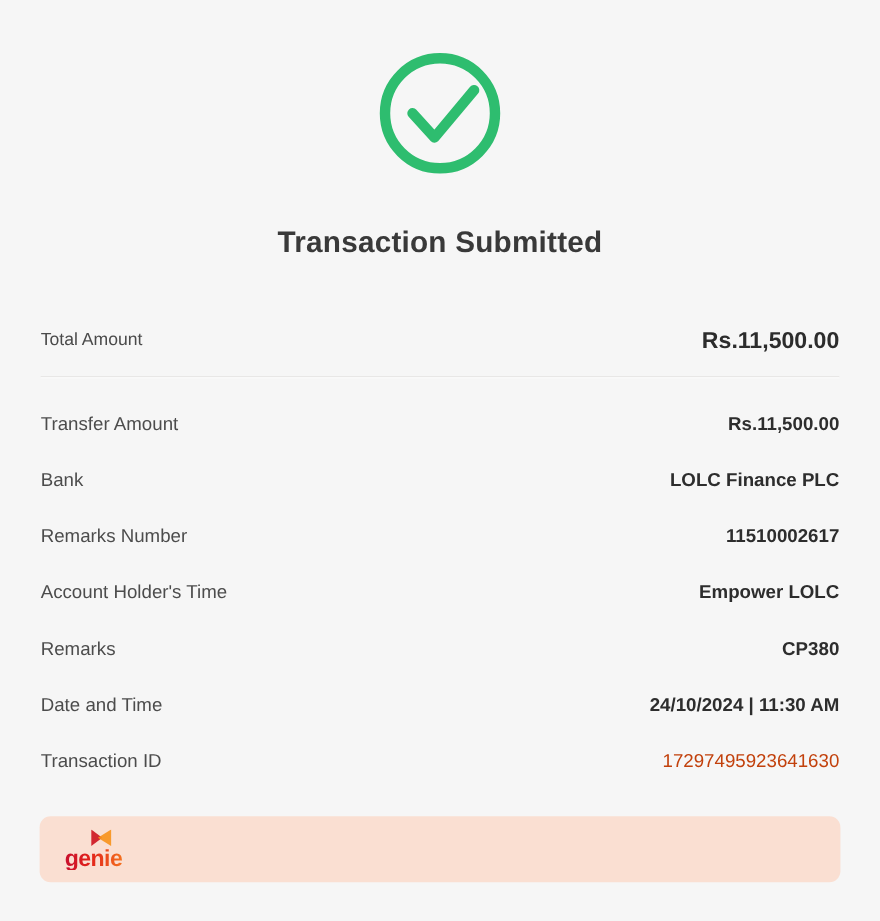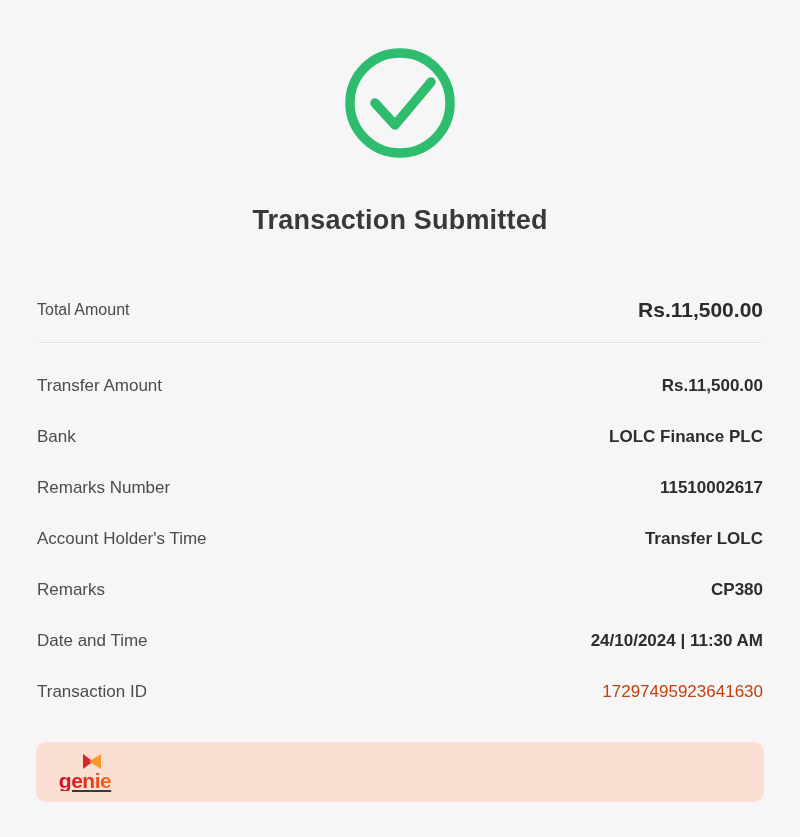--- a/index.html
+++ b/index.html
@@ -96,21 +96,20 @@
     padding: 0 20px;
     box-sizing: border-box;
     cursor: pointer;
   }
   .genie-logo {
     display: flex;
     flex-direction: column;
     align-items: center;
     width: 58px;
     flex: 0 0 auto;
-    text-decoration: underline;
   }
   .genie-logo-mark {
     display: block;
     margin-left: 14px;
   }
   .genie-logo-word {
     font-size: 21px;
     font-weight: 700;
     line-height: 1;
     letter-spacing: -0.5px;
@@ -164,21 +163,21 @@
       <span class="detail-value">LOLC Finance PLC</span>
     </div>
 
     <div class="detail-row">
       <span class="detail-label">Remarks Number</span>
       <span class="detail-value">11510002617</span>
     </div>
 
     <div class="detail-row">
       <span class="detail-label">Account Holder's Time</span>
-      <span class="detail-value">Transfer LOLC</span>
+      <span class="detail-value">Empower LOLC</span>
     </div>
 
     <div class="detail-row">
       <span class="detail-label">Remarks</span>
       <span class="detail-value">CP380</span>
     </div>
 
     <div class="detail-row">
       <span class="detail-label">Date and Time</span>
       <span class="detail-value">24/10/2024 | 11:30 AM</span>

